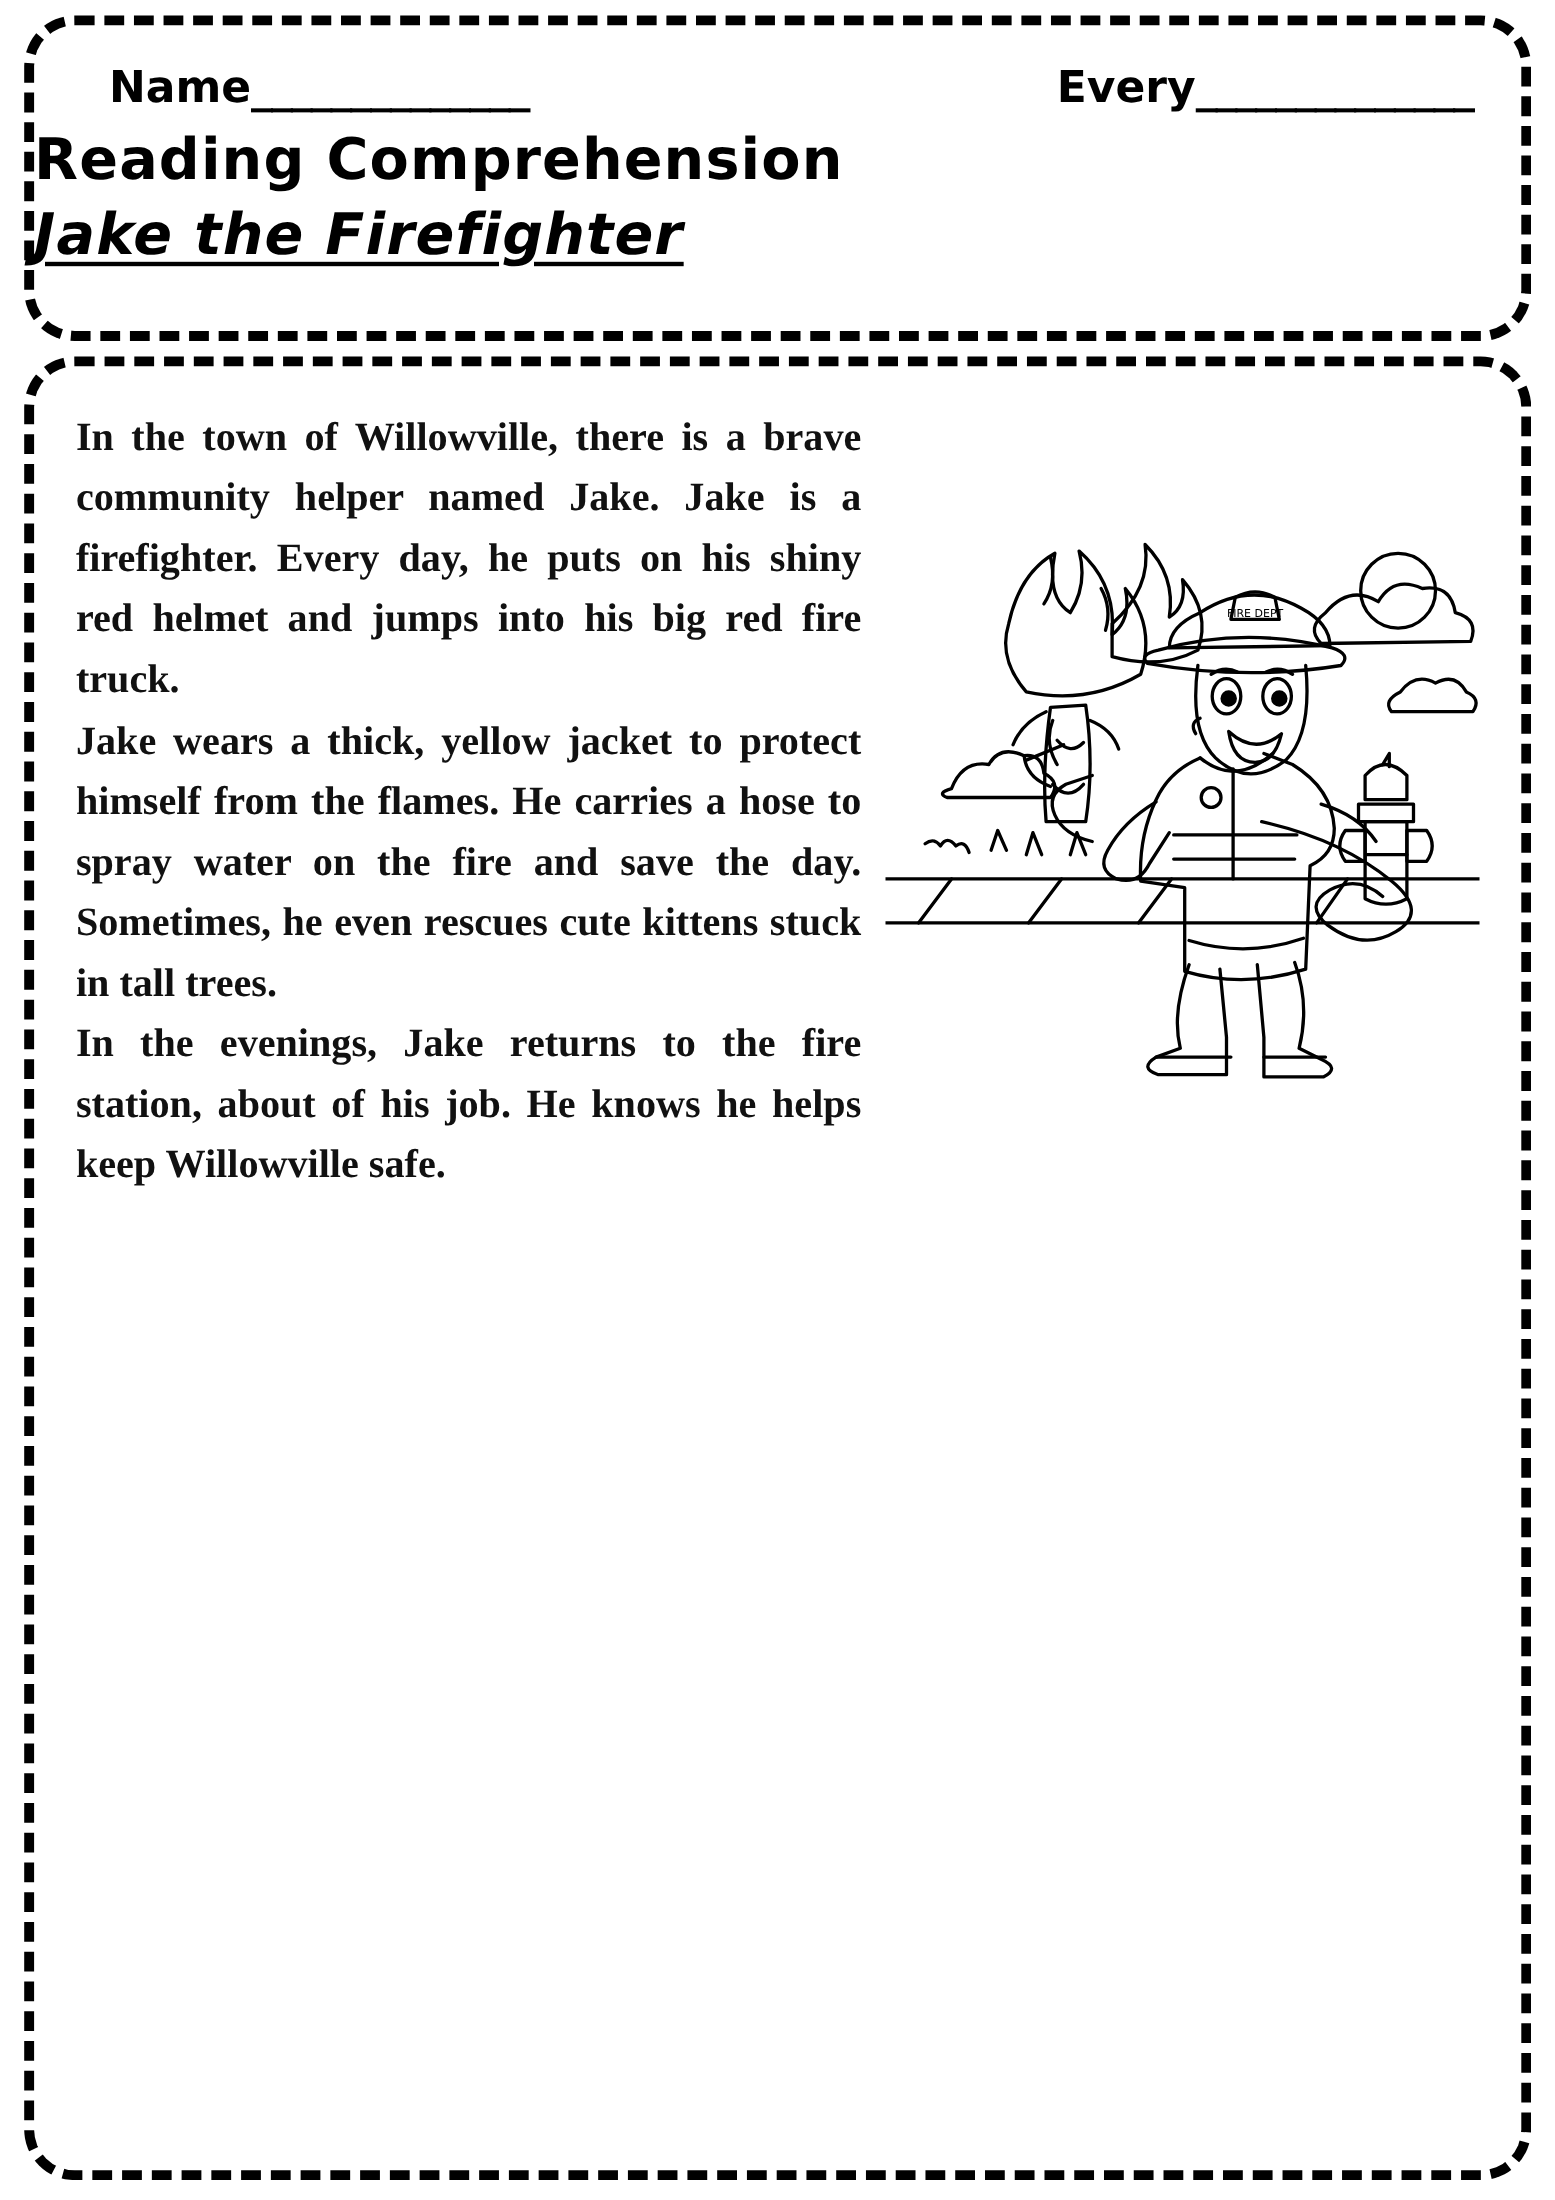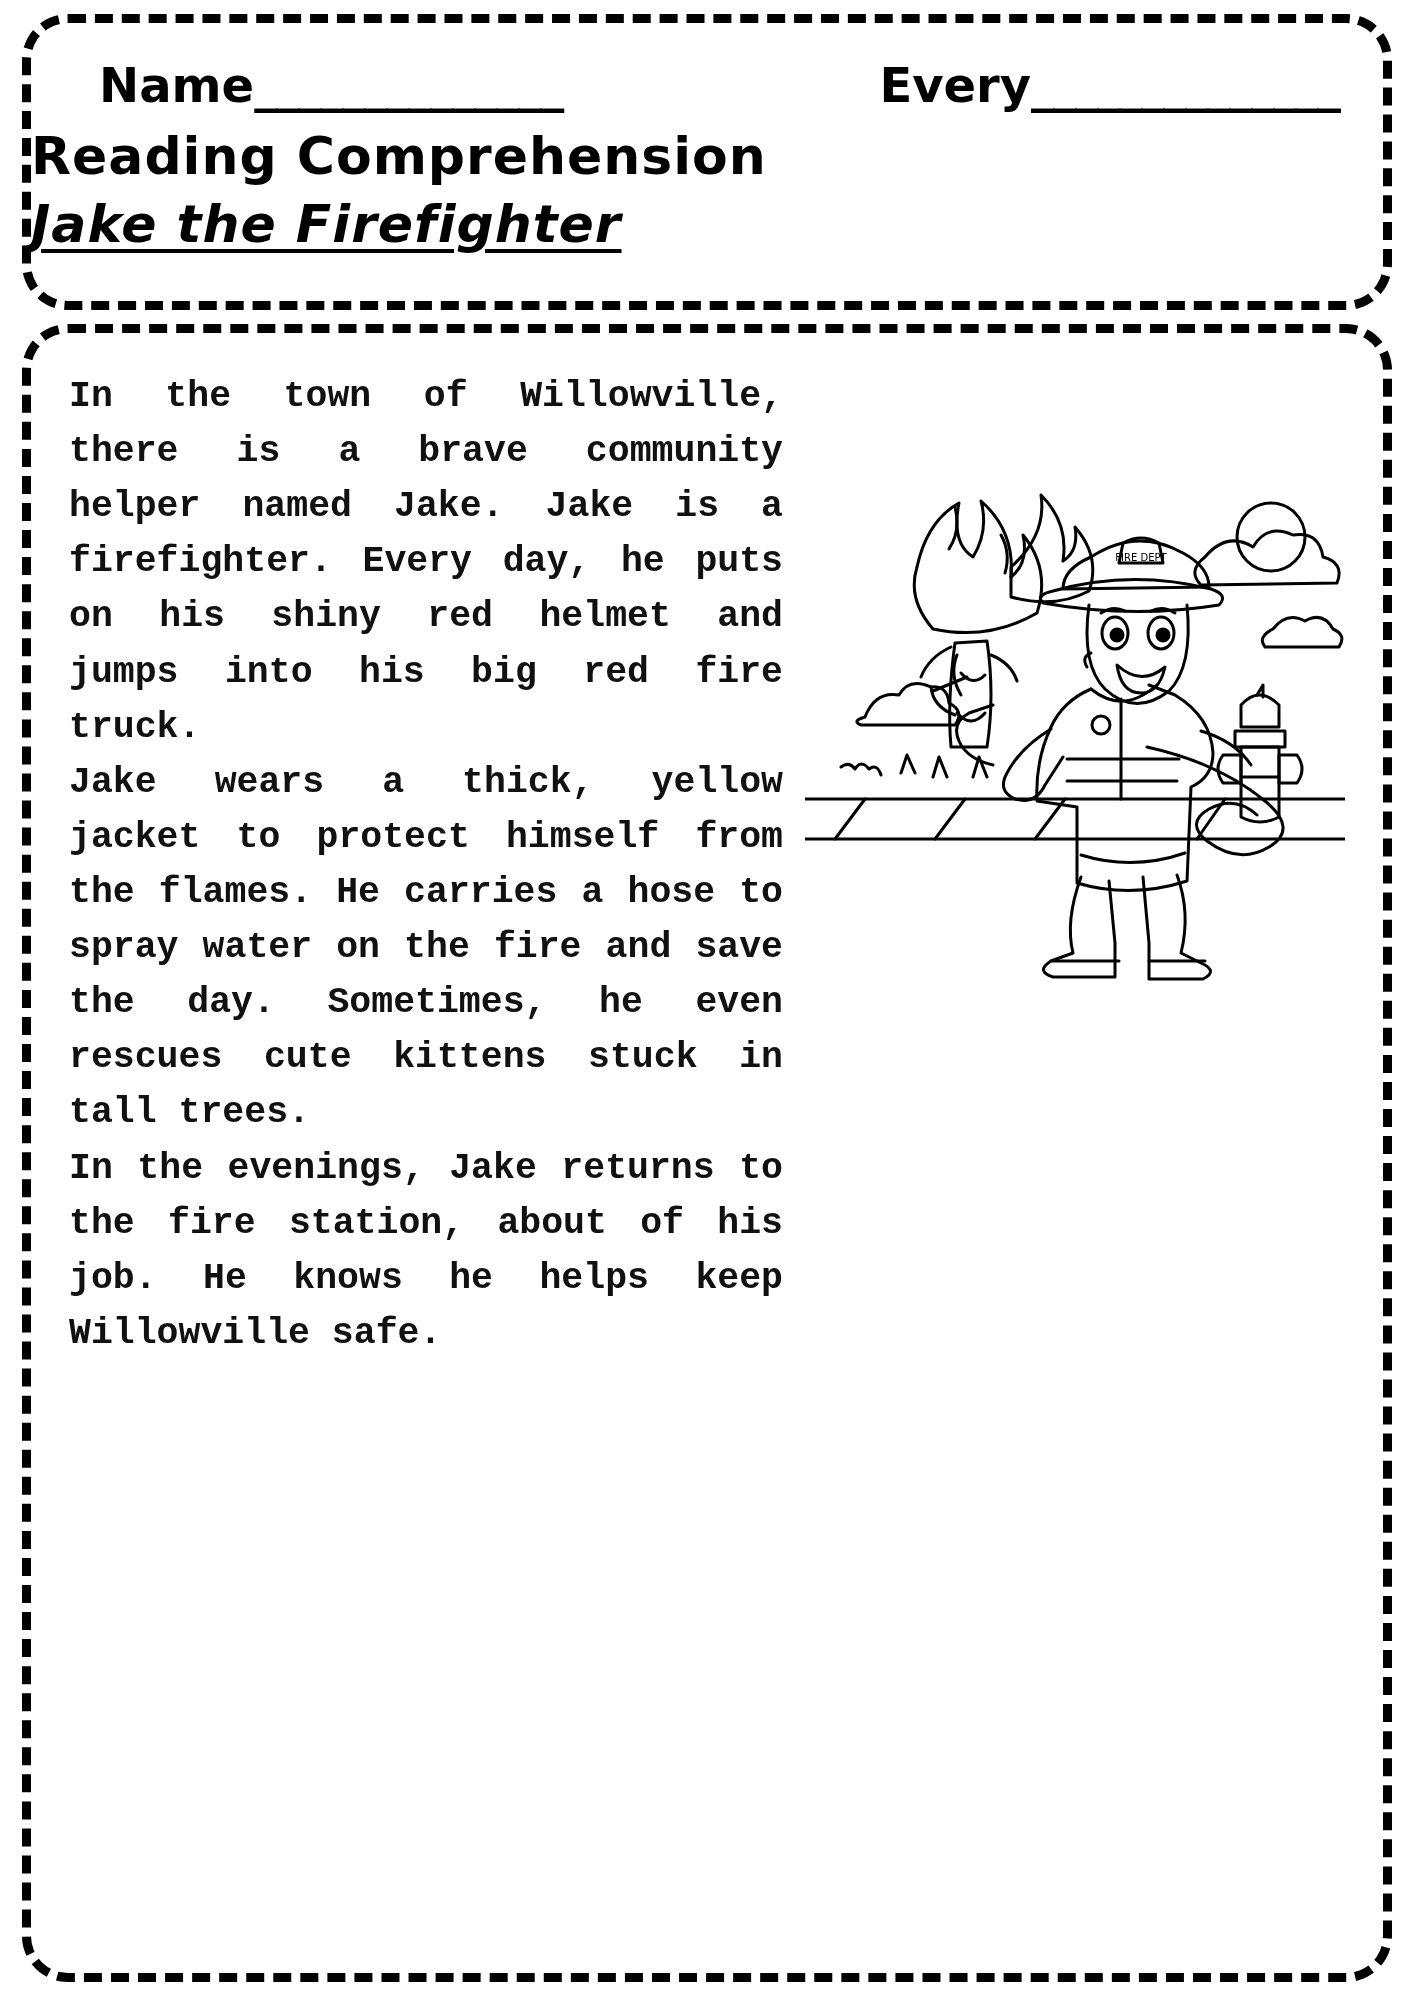--- a/index.html
+++ b/index.html
@@ -37,21 +37,21 @@
 
   .name-date-row {
     display: flex;
     justify-content: space-between;
     align-items: flex-start;
     padding: 34px 44px 0 68px;
   }
   .field-label {
     font-family: "DejaVu Sans", sans-serif;
     font-weight: bold;
-    font-size: 48px;
+    font-size: 40px;
     letter-spacing: 0px;
     white-space: nowrap;
   }
   .field-label .rule {
     letter-spacing: -2px;
   }
 
   .title-block {
     margin-top: 14px;
   }
@@ -81,21 +81,21 @@
     margin: 14px 8px 0 8px;
     height: 1658px;
     border: 9px dashed #000;
     border-radius: 46px;
     background: #fff;
     padding: 36px 38px 20px 38px;
     overflow: hidden;
   }
 
   .passage {
-    font-family: Liberation Mono, monospace;
+    font-family: Liberation Serif, serif;
     font-weight: bold;
     font-size: 36.5px;
     line-height: 1.51;
     text-align: justify;
     text-justify: inter-word;
     color: #111;
   }
   .passage p { margin: 0 0 0 0; }
 
   

